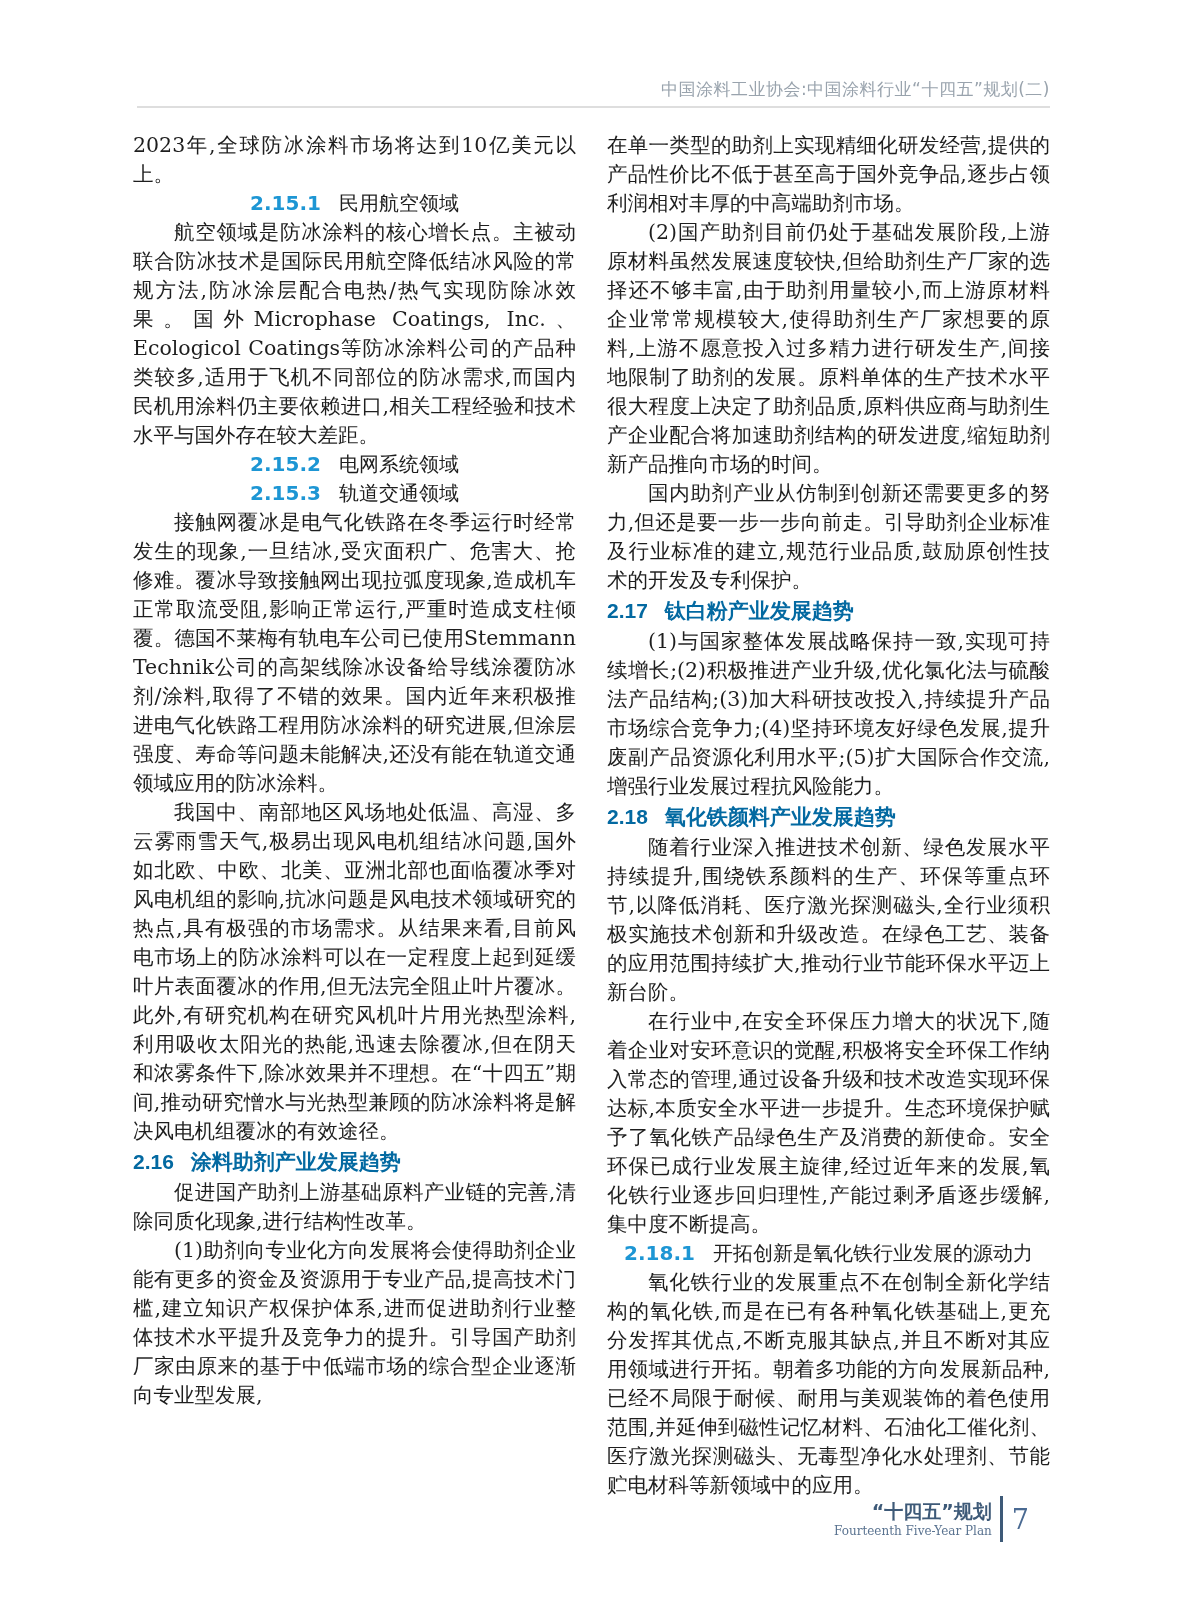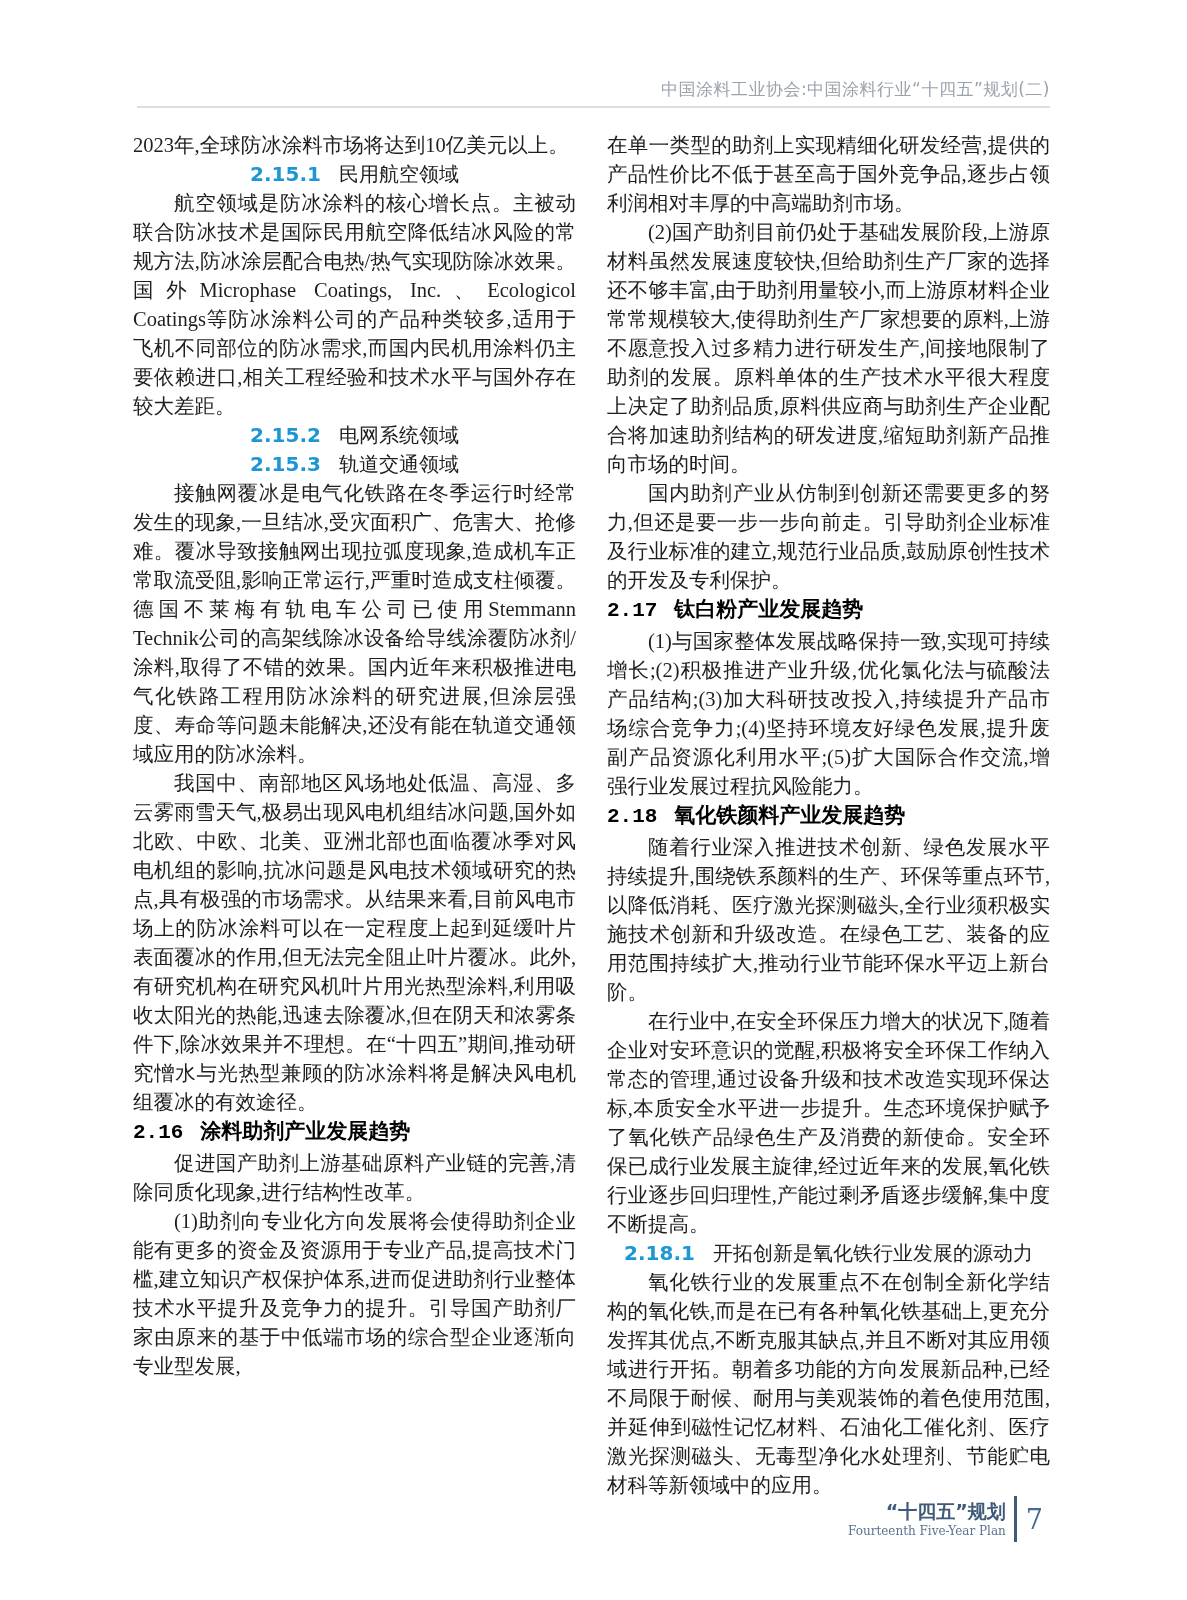--- a/index.html
+++ b/index.html
@@ -39,48 +39,48 @@
     gap: 31px;
   }
   .col {
     width: 443px;
     font-size: 20.5px;
     line-height: 29px;
     color: #1e1e1e;
     text-align: justify;
     text-justify: inter-ideograph;
   }
-  .col p { text-indent: 2em; font-family: Liberation Serif, serif; }
+  .col p { text-indent: 2em; }
   .col p.cont { text-indent: 0; }
   .subhead {
     font-family: "DejaVu Sans", "Liberation Sans", sans-serif;
     font-size: 20px;
     font-weight: 500;
     line-height: 29px;
     color: #1e1e1e;
     text-align: center;
   }
   .subhead .num {
     color: #1d96d4;
     font-weight: bold;
     margin-right: 0.9em;
   }
   .sechead {
-    font-family: Liberation Mono, monospace;
+    font-family: Liberation Sans, sans-serif;
     font-size: 21px;
     font-weight: bold;
     line-height: 30px;
-    color: #000000;
+    color: #0369a1;
     text-align: left;
     padding: 1px 0;
   }
   .sechead .num { margin-right: 0.8em; }
   .footer {
     position: absolute;
-    right: 144px;
+    right: 158px;
     top: 1496px;
     display: flex;
     align-items: center;
   }
   .footer-labels {
     text-align: right;
     padding-right: 8px;
   }
   .footer-cn {
     font-family: "DejaVu Sans", "Liberation Sans", sans-serif;

